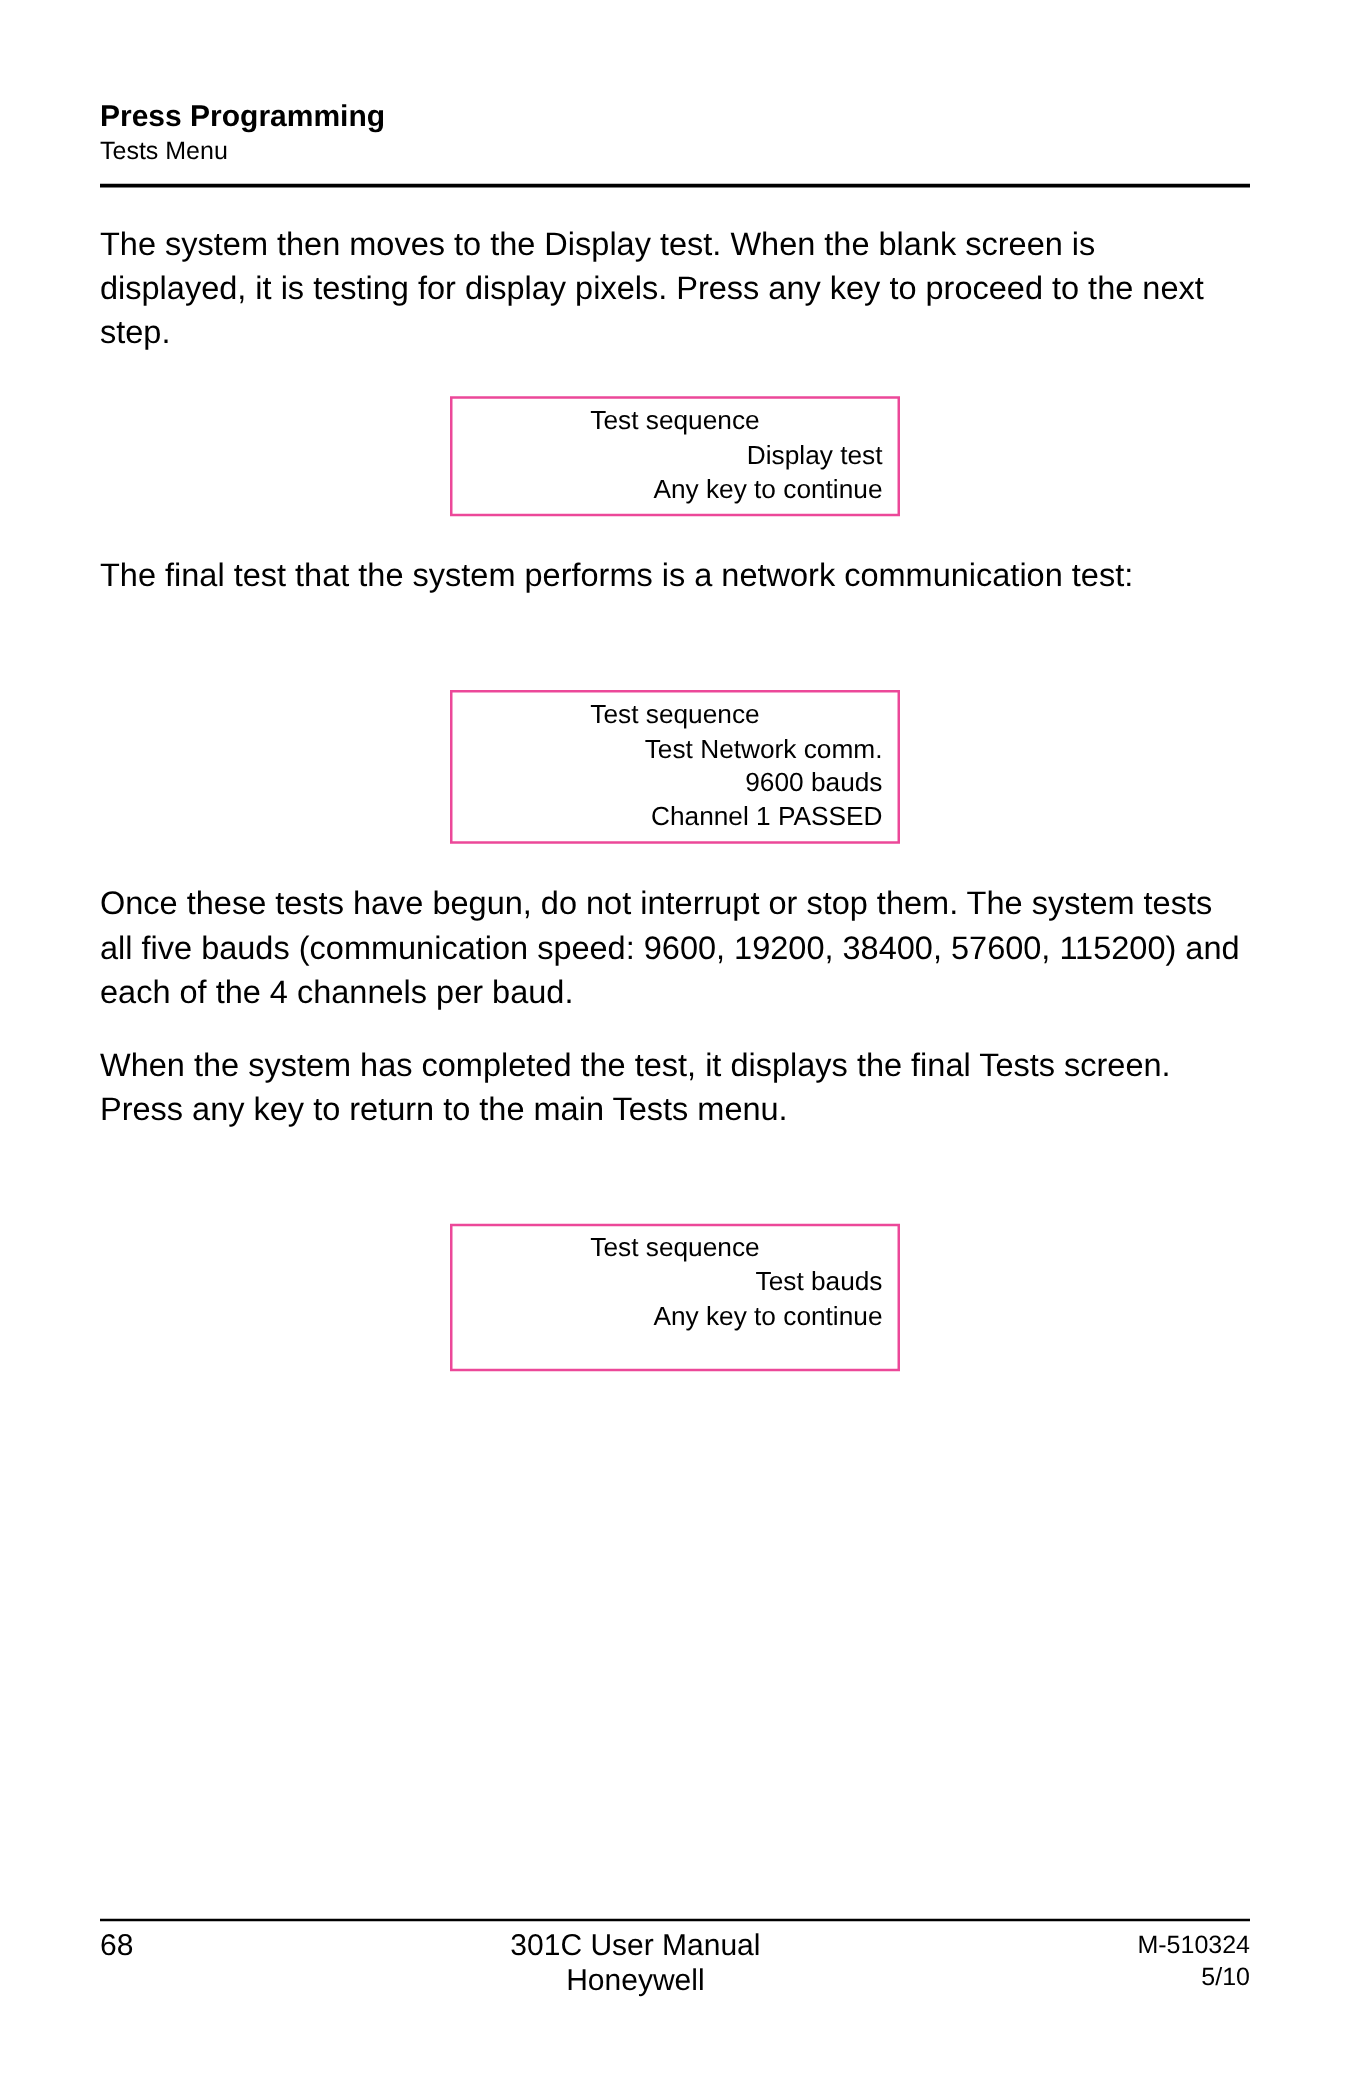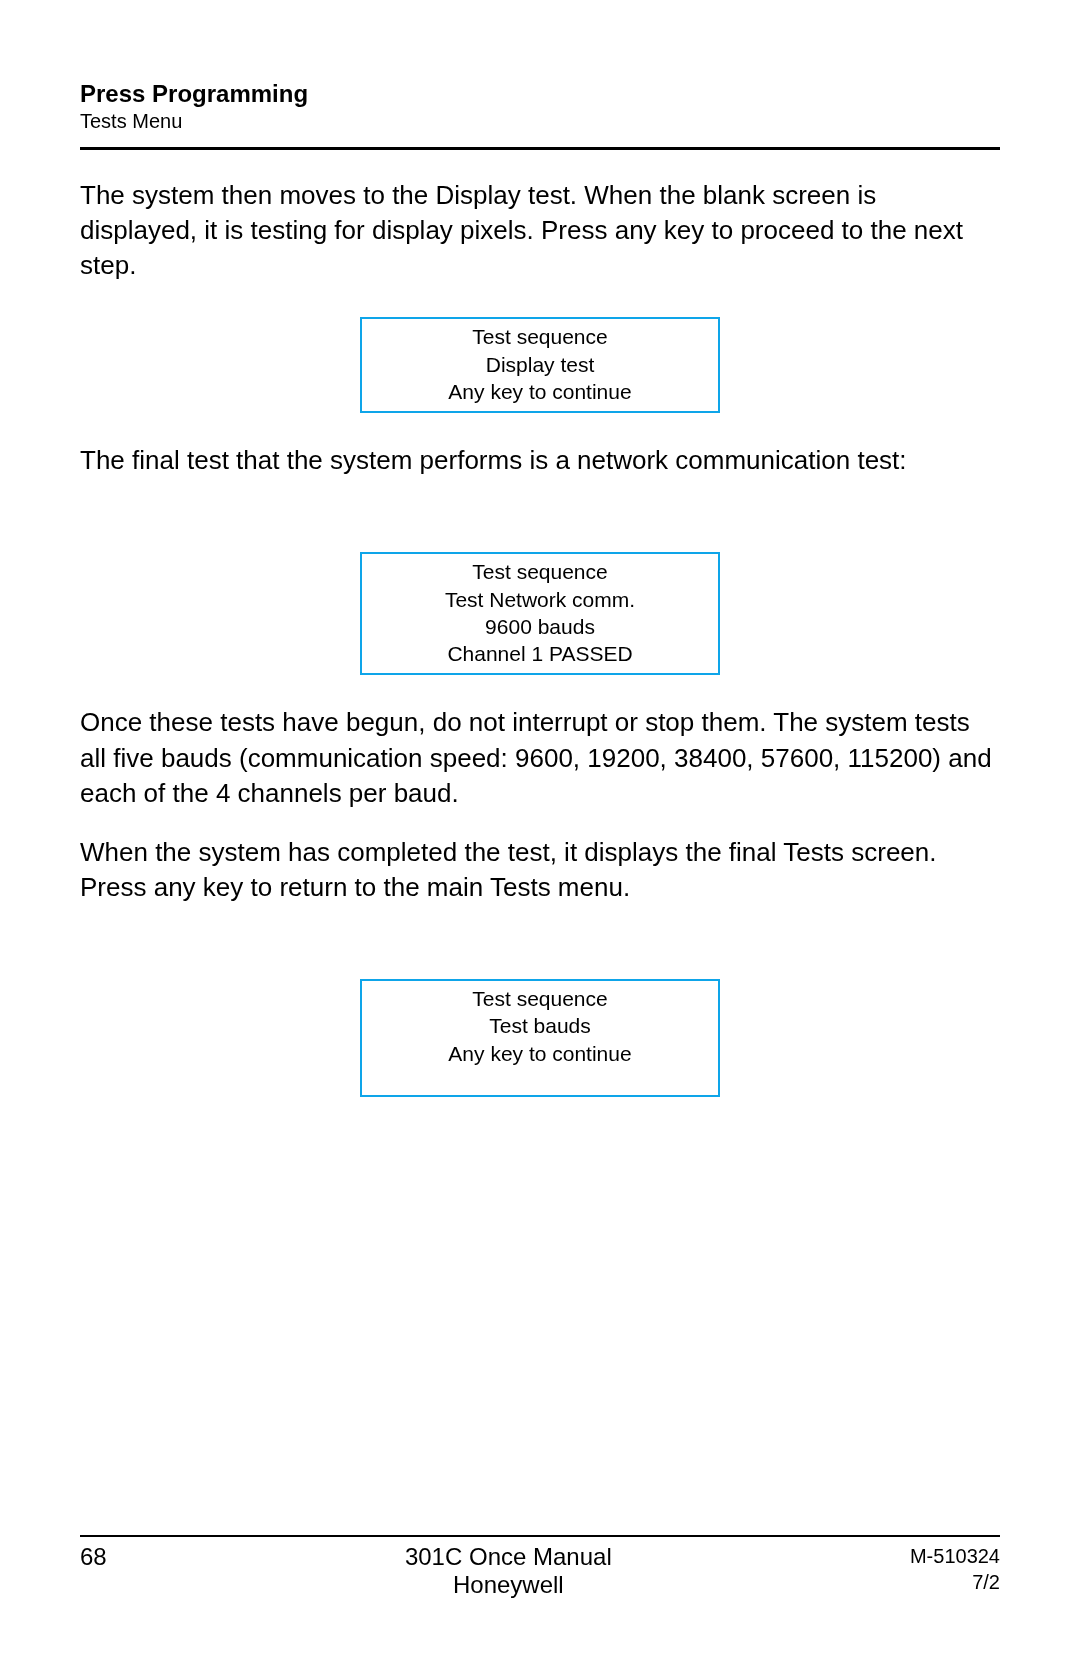--- a/index.html
+++ b/index.html
@@ -33,35 +33,35 @@
       border-top: 3px solid #000;
       margin-top: 6px;
       margin-bottom: 28px;
     }
     .body-para {
       font-size: 26px;
       line-height: 1.35;
       margin-bottom: 24px;
     }
     .screen-box {
-      border: 2px solid #0ea5e9;
+      border: 2px solid #ec4899;
       width: 360px;
       margin: 10px auto 30px auto;
       padding: 4px 12px 6px 12px;
       font-size: 21px;
       line-height: 1.3;
     }
     .screen-box-tall {
       height: 118px;
     }
     .screen-title {
       text-align: center;
     }
     .screen-line {
-      text-align: center;
+      text-align: right;
     }
     .spacer-small {
       height: 40px;
     }
     .footer {
       position: absolute;
       bottom: 70px;
       left: 80px;
       right: 80px;
     }
@@ -128,21 +128,21 @@
   <div class="screen-title">Test sequence</div>
   <div class="screen-line">Test bauds</div>
   <div class="screen-line">Any key to continue</div>
 </div>
 
 <div class="footer">
   <hr class="footer-rule">
   <div class="footer-row">
     <div class="footer-left">68</div>
     <div class="footer-center">
-      <div>301C Once Manual</div>
+      <div>301C User Manual</div>
       <div>Honeywell</div>
     </div>
     <div class="footer-right">
       <div>M-510324</div>
-      <div>7/2</div>
+      <div>5/10</div>
     </div>
   </div>
 </div>
 
 </body></html>

